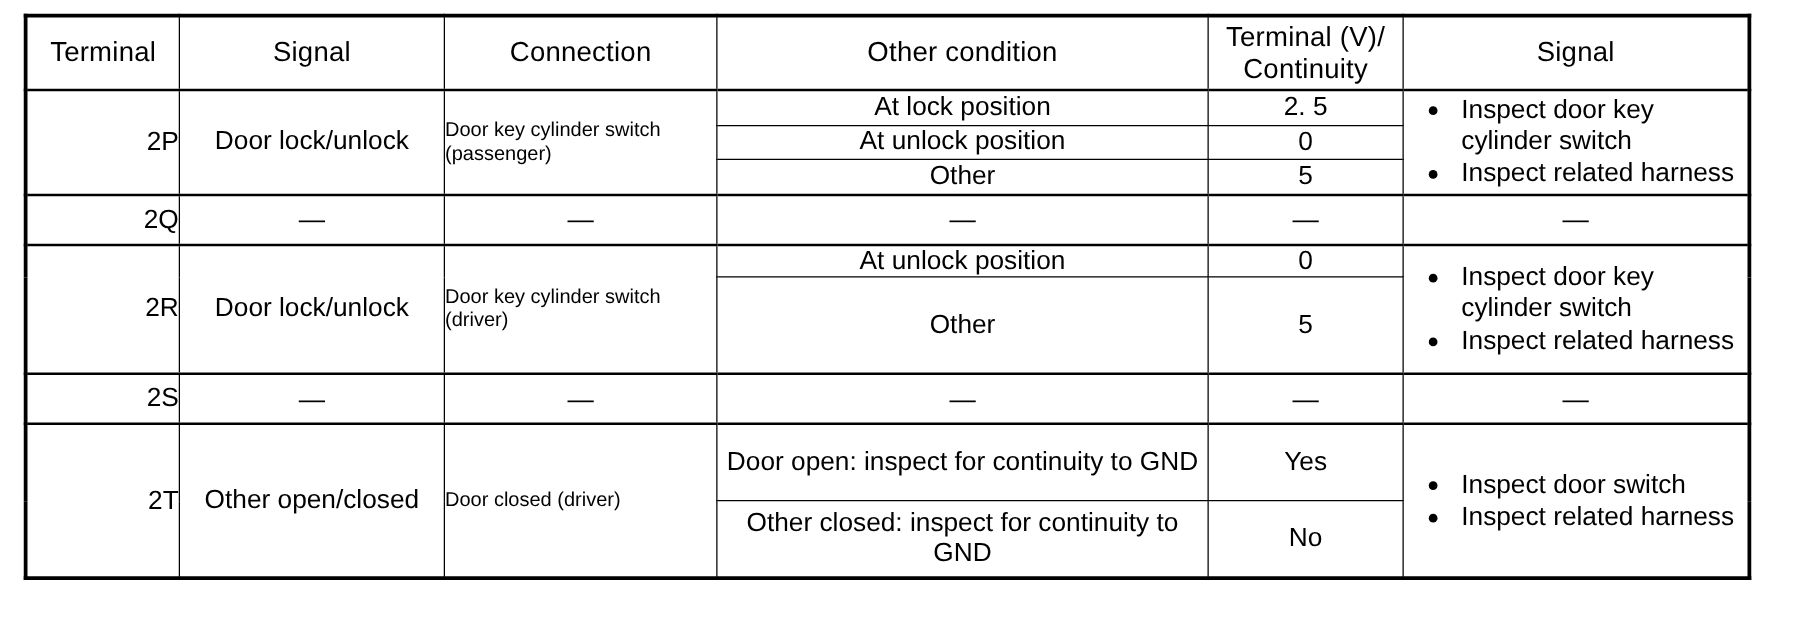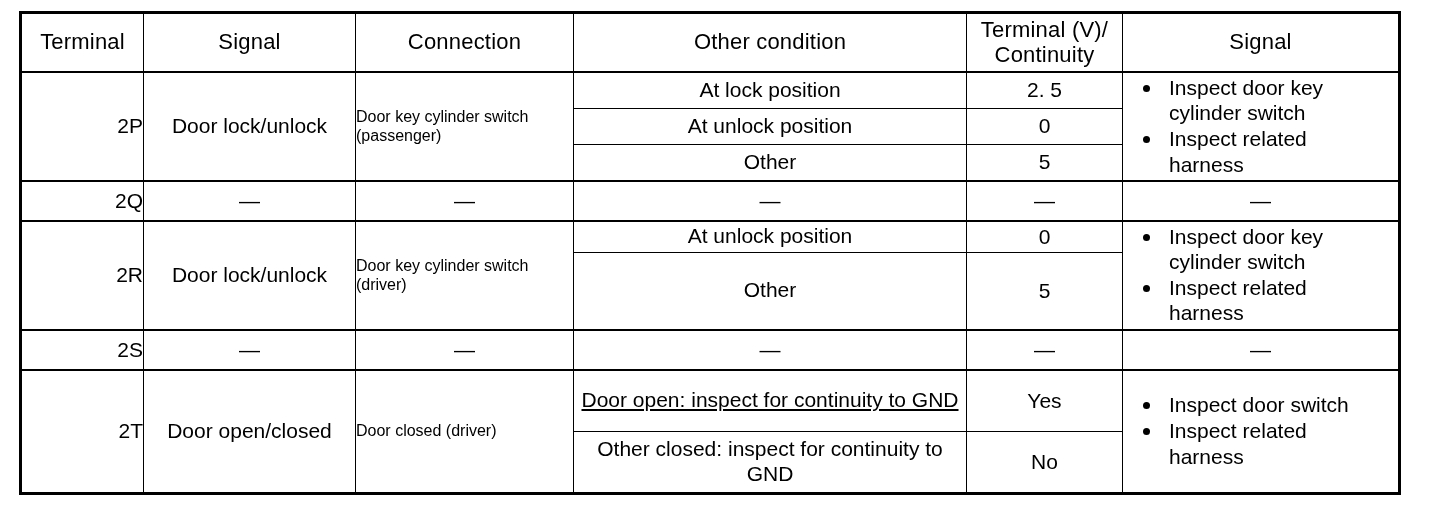--- a/index.html
+++ b/index.html
@@ -99,21 +99,21 @@
     text-align: center;
     font-size: 21px;
     line-height: 1;
   }
 
   .row-dash td { height: 38px; }
 
   ul.action-list {
     list-style: none;
     margin: 0;
-    padding: 2px 21px 2px 14px;
+    padding: 2px 4px 2px 14px;
     font-size: 21px;
     line-height: 1.2;
   }
   ul.action-list li {
     position: relative;
     padding-left: 32px;
     margin: 0 0 1px 0;
   }
   ul.action-list li::before {
     content: "";
@@ -236,23 +236,23 @@
         <td class="volt-val">
             <span class="dash">—</span>
           </td>
         <td class="cell-center">
             <span class="dash">—</span>
           </td>
       </tr>
 
       <tr class="group-start">
         <td class="terminal-cell" rowspan="2">2T</td>
-        <td class="cell-center" rowspan="2">Door open/closed</td>
+        <td class="cell-center" rowspan="2">Other open/closed</td>
         <td class="cell-mid-left" rowspan="2">Door closed (driver)</td>
-        <td class="cell-left" style="height:60px;text-decoration:underline;">Door open: inspect for continuity to GND</td>
+        <td class="cell-left" style="height:60px;">Door open: inspect for continuity to GND</td>
         <td class="volt-val">Yes</td>
         <td rowspan="2">
           <ul class="action-list">
             <li>Inspect door switch</li>
             <li>Inspect related harness</li>
           </ul>
         </td>
       </tr>
       <tr>
         <td class="cell-left" style="height:60px;">Other closed: inspect for continuity to GND</td>

